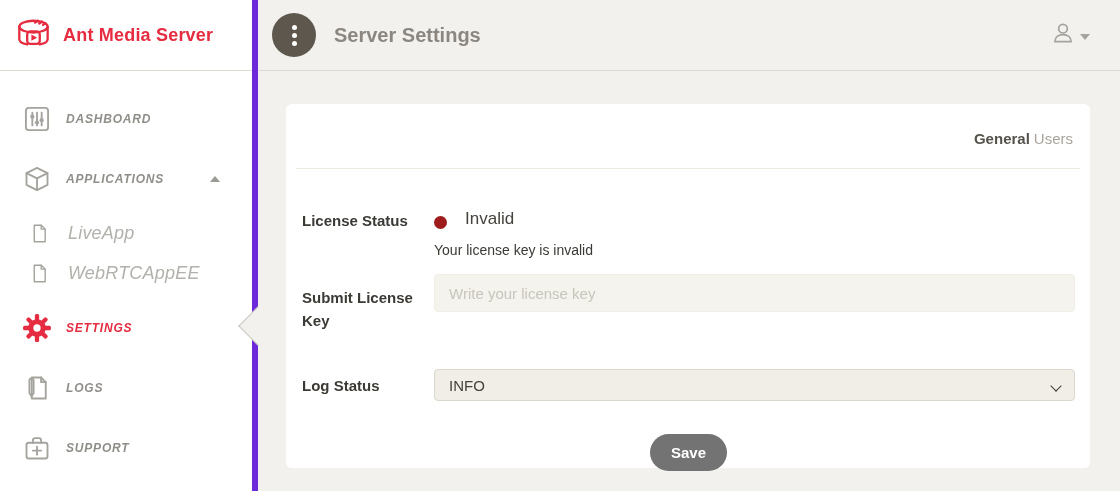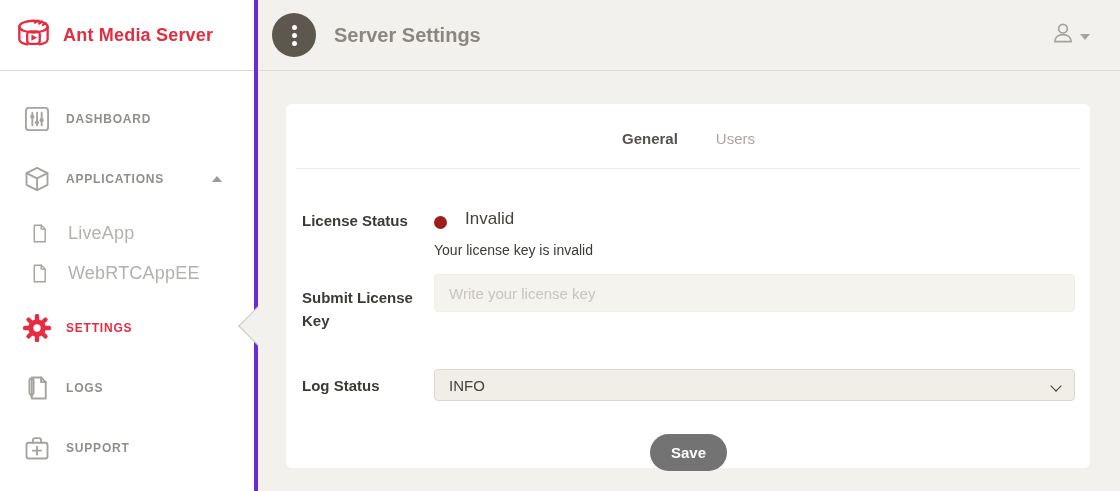--- a/index.html
+++ b/index.html
@@ -2,29 +2,29 @@
 <html><head>
 <meta charset="utf-8">
 <style>
   * { margin:0; padding:0; box-sizing:border-box; }
   html,body { width:1120px; height:491px; overflow:hidden;
     font-family:"Liberation Sans", sans-serif; background:#f2f1ed; }
   .app { position:relative; width:1120px; height:491px; }
 
   
   .sidebar { position:absolute; left:0; top:0; bottom:0; width:258px;
-    background:#ffffff; border-right:4px solid #6d28d9; z-index:1; }
+    background:#ffffff; border-right:6px solid #6d28d9; z-index:1; }
   .logo-row { height:71px; display:flex; align-items:center; padding-left:13px;
     border-bottom:1px solid #dcdad3; }
   .logo-mark { width:42px; height:40px; flex:0 0 auto; }
   .logo-text { margin-left:8px; font-size:18px; font-weight:600; color:#e62c41; letter-spacing:.2px; }
 
   .nav { padding-top:24px; }
   .nav-item { display:flex; align-items:center; height:48px; padding-left:22px;
-    cursor:pointer; position:relative; }
+    cursor:pointer; position:relative;font-style:italic; }
   .nav-item.sub { height:39px; padding-left:28px; }
   .nav-item .nav-icon { width:30px; height:30px; display:flex; align-items:center;
     justify-content:center; flex:0 0 auto; }
   .nav-item.sub .nav-icon { width:22px; height:22px; }
   .nav-label { margin-left:14px; font-size:12px; letter-spacing:.8px; color:#908e89; font-weight:600; }
   .nav-item.sub .nav-label { font-size:18px; letter-spacing:.2px; color:#b3b1ac; font-weight:400; margin-left:18px; }
   .nav-item.active .nav-label { color:#e62c41; }
   .gap-md { margin-top:12px; } .gap-sm { margin-top:11px; } .gap-xs { margin-top:1px; }
   .caret-up { margin-left:auto; margin-right:32px; width:0; height:0;
     border-left:5px solid transparent; border-right:5px solid transparent;
@@ -43,21 +43,21 @@
     display:flex; flex-direction:column; align-items:center; justify-content:center; gap:3px; cursor:pointer; }
   .menu-circle .dot { width:5px; height:5px; border-radius:50%; background:#ffffff; }
   .page-title { margin-left:18px; font-size:20px; font-weight:600; color:#8b8680; }
   .account { margin-left:auto; display:flex; align-items:center; gap:4px; cursor:pointer; }
   .caret-down { width:0; height:0; border-left:5px solid transparent; border-right:5px solid transparent;
     border-top:6px solid #a5a39d; margin-top:4px; }
 
   
   .card { margin:33px 30px 0 27px; width:804px; height:364px; background:#ffffff;
     border-radius:6px; padding:24px 15px 0 16px; }
-  .tabs { display:flex; justify-content:center; gap:34px; align-items:center; }
+  .tabs { display:flex; justify-content:flex-end; align-items:center; }
   .tab { font-size:15px; cursor:pointer; color:#aaa49c; background:none; border:none;
     font-family:inherit; padding:2px 2px 6px; }
   .tab.active { color:#55514b; font-weight:700; }
   .card-divider { border:none; border-top:1px solid #f0ebe0; margin:15px -5px 0 -6px; }
 
   .form-row { display:flex; }
   .row-license { margin-top:40px; }
   .row-key { margin-top:16px; }
   .row-log { margin-top:37px; align-items:center; }
   .form-label { width:132px; flex:0 0 auto; font-size:15px; font-weight:600; color:#3c3a35; line-height:23px; }

